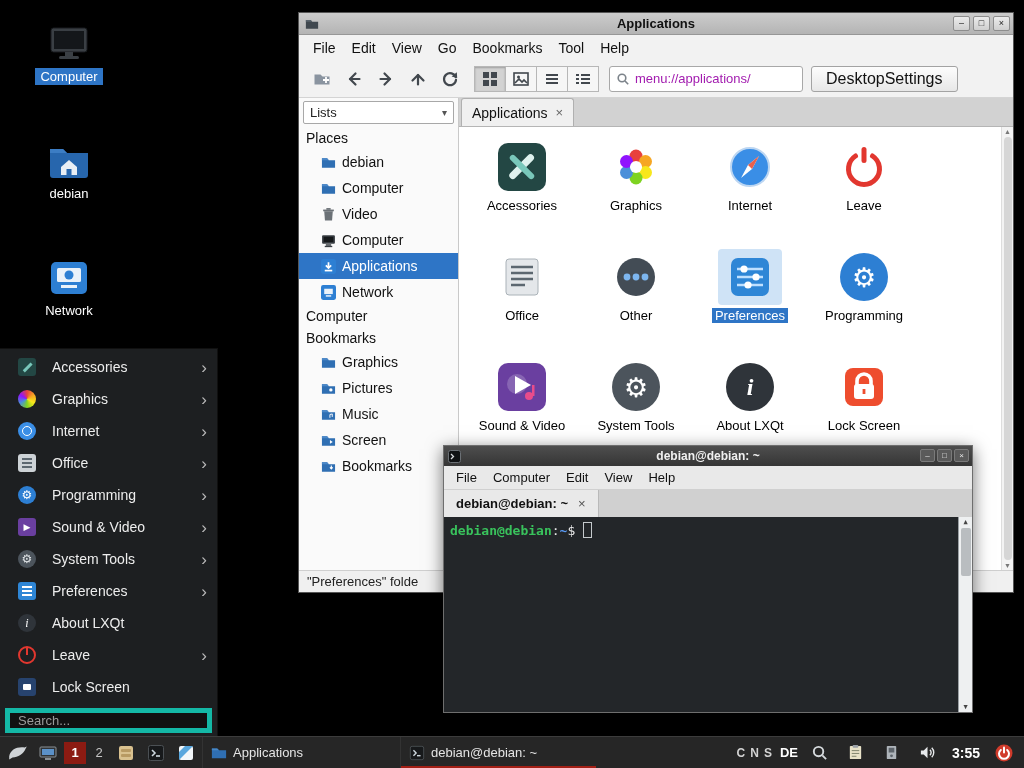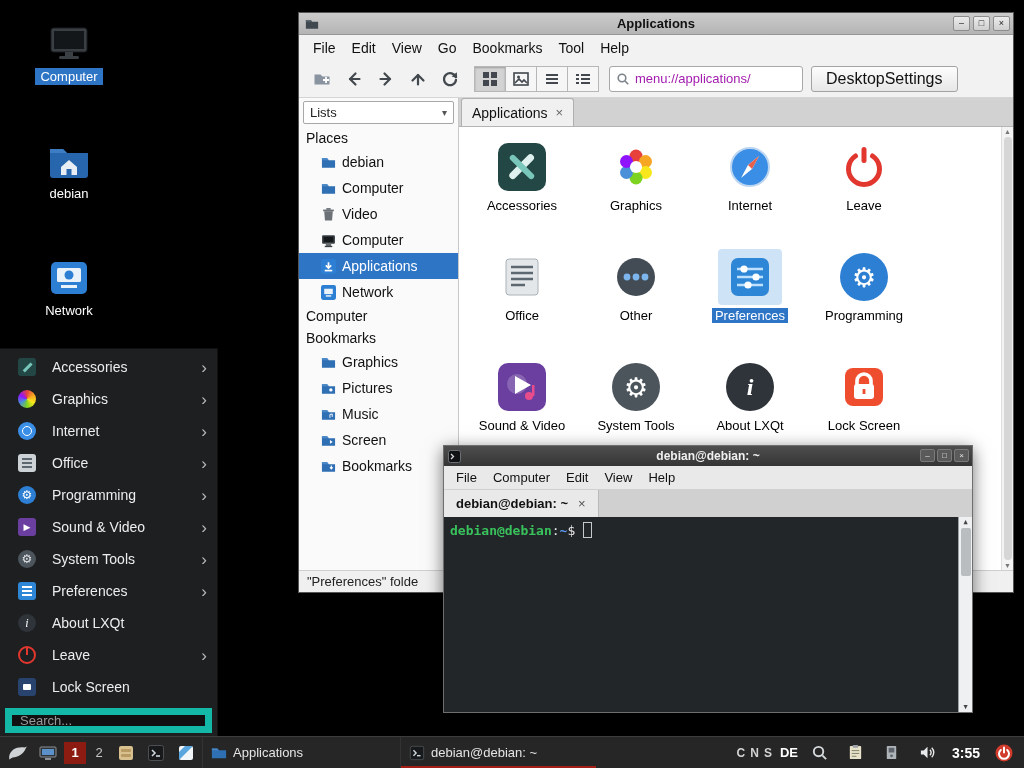--- a/index.html
+++ b/index.html
@@ -13,21 +13,21 @@
 .dicon .img{width:44px;height:40px}
 .dicon .lbl{color:#fff;font-size:13px;padding:1px 5px}
 .dicon .lbl.sel{background:#2e75c6}
 
 
 #appmenu{position:absolute;left:0;top:348px;width:218px;background:#1d1f21;border:1px solid #101010;border-left:none;padding-top:2px;z-index:40}
 .mitem{height:32px;display:flex;align-items:center;padding:0 10px 0 18px;gap:16px}
 .micon{width:18px;height:18px;flex:none;display:flex;align-items:center;justify-content:center;border-radius:3px;color:#fff;font-size:12px}
 .mlabel{color:#ededed;font-size:14px;flex:1}
 .marrow{color:#b9b9b9;font-size:17px;line-height:1}
-.msearch{margin:5px 5px 6px;height:25px;background:#111;border:7px solid #14b8a6;display:flex;align-items:center}
+.msearch{margin:5px 5px 6px;height:25px;background:#111;border:5px solid #14b8a6;display:flex;align-items:center}
 .msearch input{width:100%;background:transparent;border:none;outline:none;color:#ddd;font-size:13px;padding:0 8px;font-family:inherit}
 .msearch input::placeholder{color:#9a9a9a}
 .m-acc{background:#234744}.m-acc::after{content:"";width:11px;height:2.5px;background:#79c7ba;transform:rotate(-45deg)}
 .m-gfx{background:conic-gradient(#e8413c,#f6a623,#f8e71c,#7ed321,#4a90d9,#9013fe,#e8413c);border-radius:50%}
 .m-net{background:#3a8ee6;border-radius:50%}.m-net::after{content:"";width:8px;height:8px;border:1.5px solid #fff;border-radius:50%}
 .m-off{background:#cdd2d6}.m-off::after{content:"";width:10px;height:2px;background:#5c6770;box-shadow:0 -4px 0 #5c6770,0 4px 0 #5c6770}
 .m-prog{background:#2d7fd3;border-radius:50%}.m-prog::after{content:"⚙";font-size:12px;font-family:"DejaVu Sans",sans-serif}
 .m-snd{background:#6a3fa0}.m-snd::after{content:"▶";font-size:9px;font-family:"DejaVu Sans",sans-serif}
 .m-sys{background:#4c545c;border-radius:50%}.m-sys::after{content:"⚙";font-size:12px;color:#dfe3e6;font-family:"DejaVu Sans",sans-serif}
 .m-pref{background:#2e86d6}.m-pref::after{content:"";width:10px;height:2px;background:#fff;box-shadow:0 -4px 0 #fff,0 4px 0 #fff}

